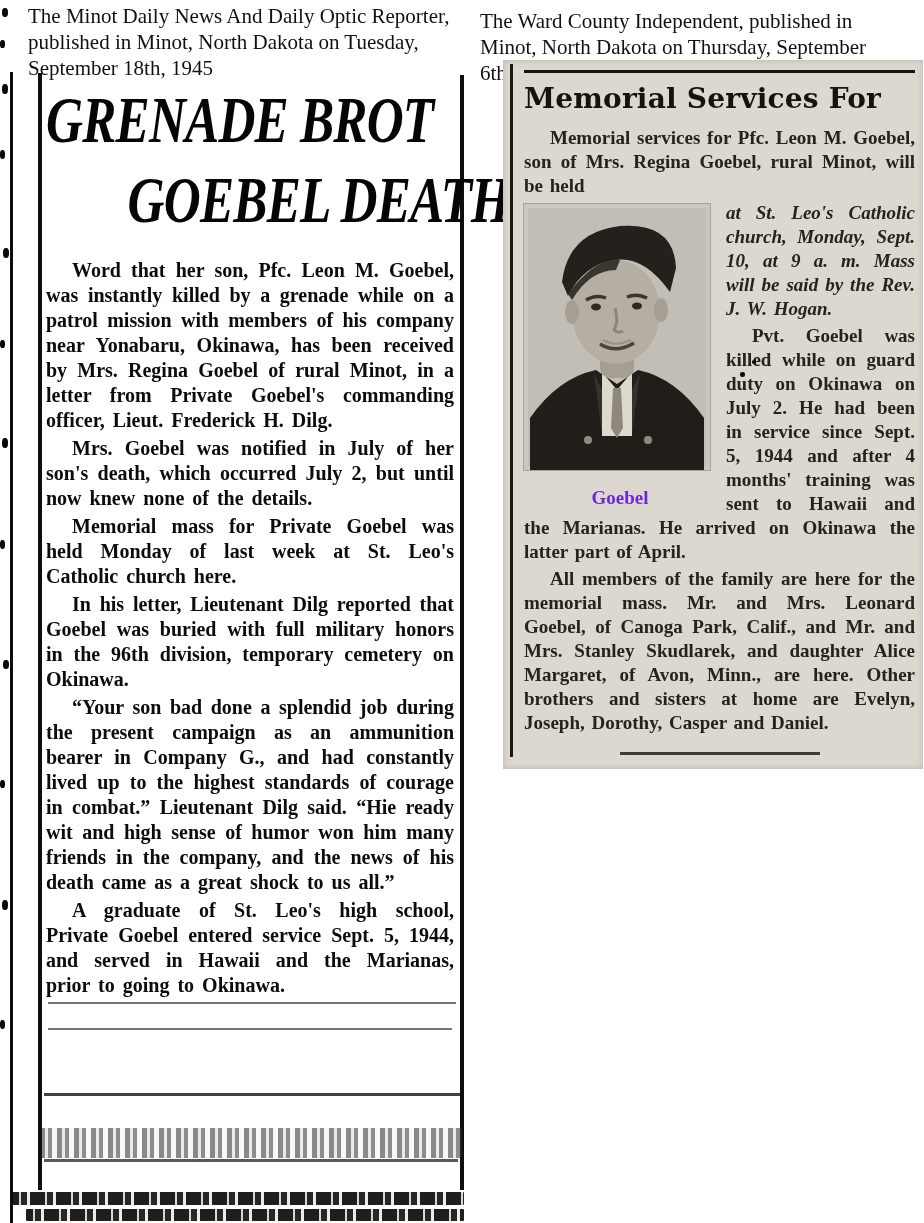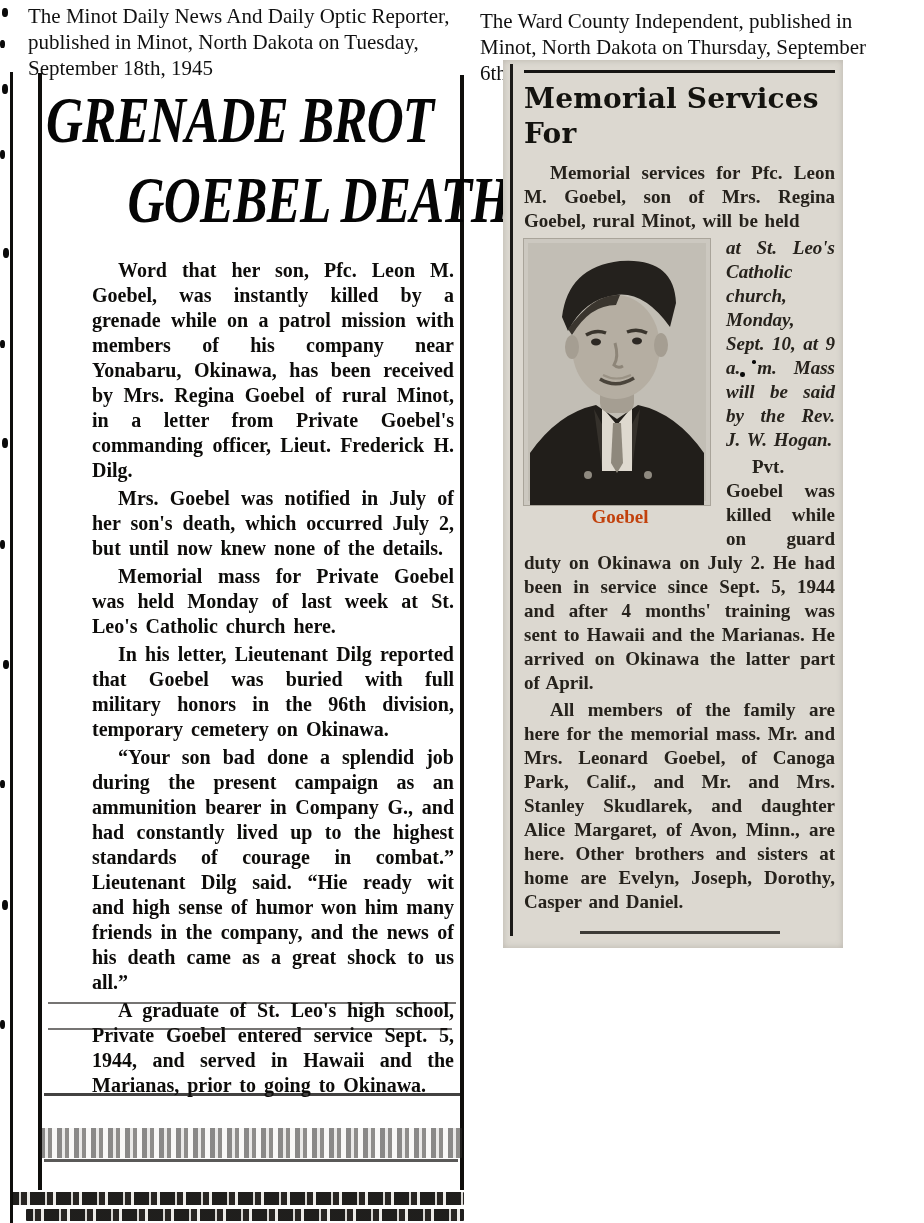--- a/index.html
+++ b/index.html
@@ -14,36 +14,36 @@
   
   .vrule{position:absolute;background:#0f0e0c;}
   #left-article{position:absolute;left:46px;top:74px;width:408px;color:#0d0c0a;}
   .headline-block{padding-top:6px;margin-bottom:18px;font-style:italic;}
   .hl-line{font-family:"Liberation Serif",serif;font-weight:900;font-size:64px;line-height:80px;
            white-space:nowrap;color:#050505;letter-spacing:-1px;}
   .hl-line.l1{transform:scale(0.80,1.04);transform-origin:0 50%;}
   .hl-line.l2{text-align:right;transform:scale(0.80,1.04);transform-origin:100% 50%;}
   .news-body{font-size:20px;line-height:25px;font-weight:bold;text-align:justify;}
   .news-body p{margin:0 0 3px 0;text-indent:26px;}
-  #left-article .news-body{word-spacing:3px;margin-left:46px;}
+  #left-article .news-body{word-spacing:3px;}
 
   
-  #right-article{position:absolute;left:503px;top:60px;width:340px;background:#dcd8d0;
+  #right-article{position:absolute;left:503px;top:60px;width:420px;background:#dcd8d0;
                  padding:4px 0 12px 0;box-shadow:0 0 6px rgba(120,115,105,.35) inset;}
   #right-inner{border-left:3px solid #1b1a18;margin-left:7px;padding:2px 8px 2px 11px;}
   .top-rule{height:3px;background:#161513;margin:4px 0 8px 0;}
   .right-headline{font-family:"DejaVu Serif",serif;font-weight:bold;font-size:28px;
                   line-height:35px;color:#14130f;margin-bottom:10px;letter-spacing:.2px;}
   #right-article .news-body{font-size:19px;line-height:24px;color:#26221c;word-spacing:2px;}
   #right-article .news-body p.cont{text-indent:0;font-style:italic;}
 
   .photo-block{float:left;width:192px;margin:3px 10px 0 0;}
   .photo-frame{width:186px;height:266px;background:#c9c5bd;outline:1px solid #a9a49a;}
   .photo-caption{text-align:center;font-weight:bold;font-size:19px;line-height:24px;
-                 color:#c2410c;margin-top:0;}
+                 color:#6d28d9;margin-top:16px;}
   .bottom-short-rule{width:200px;height:3px;background:#3c3a36;margin:14px auto 0 auto;}
 
   
   .speck{position:absolute;background:#0a0a0a;border-radius:45%;}
   .noise{position:absolute;border-radius:1px;}
   .noise.light{opacity:.5;background:repeating-linear-gradient(90deg,
       #141210 0 5px, rgba(90,84,74,.25) 5px 8px, #1d1a16 8px 12px, rgba(190,185,175,.2) 12px 17px);}
   .noise.dense{opacity:.92;background:repeating-linear-gradient(90deg,
       #0c0b09 0 7px, rgba(120,112,100,.3) 7px 9px, #161310 9px 15px, rgba(200,195,185,.35) 15px 18px, #0c0b09 18px 26px);}
   .thin-line{position:absolute;background:#141311;}

